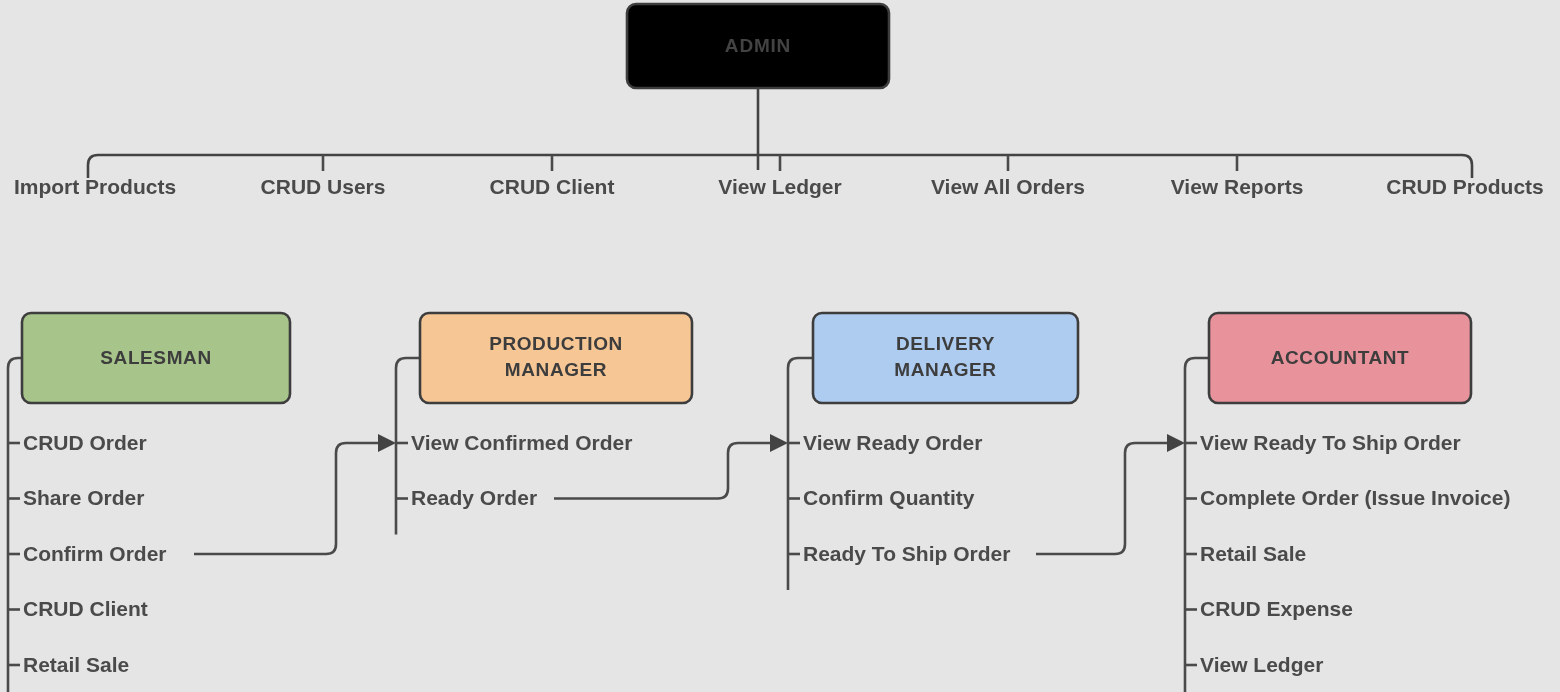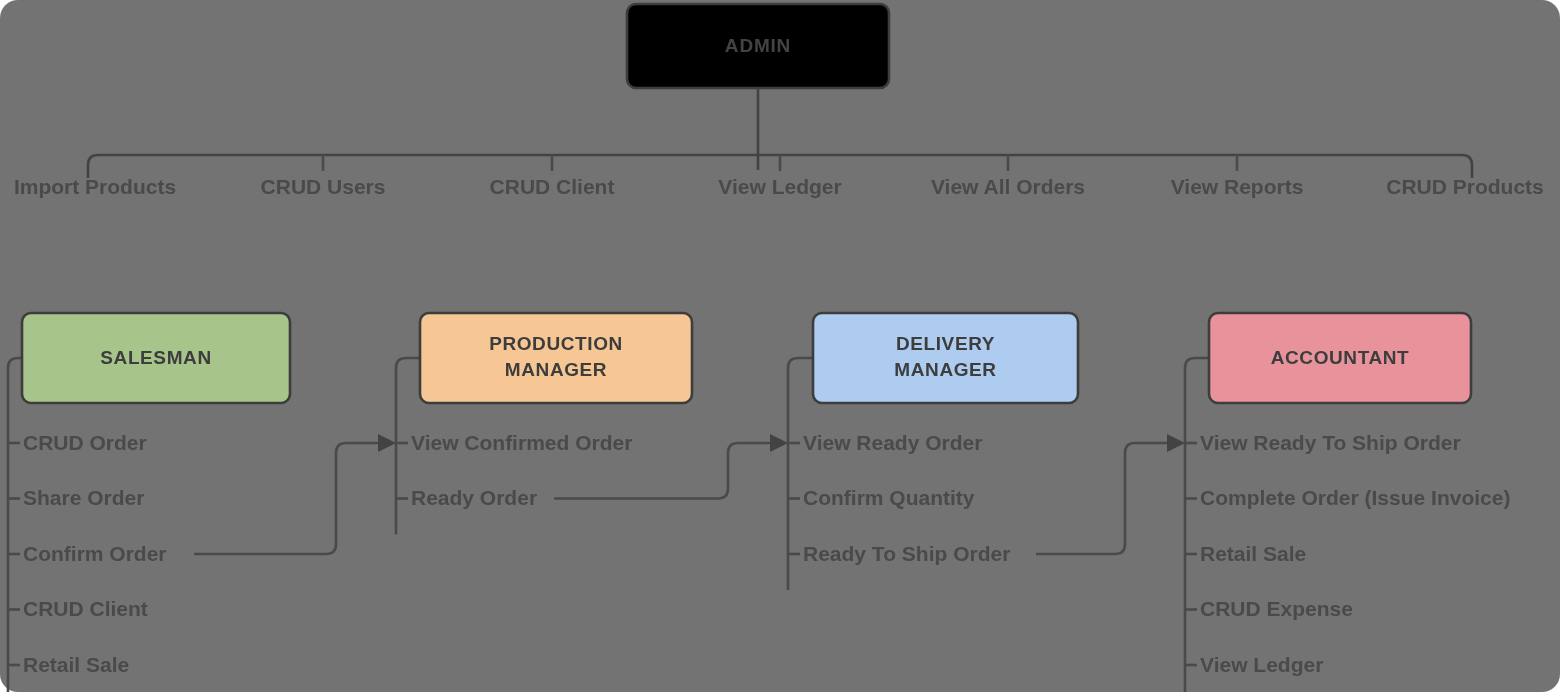--- a/index.html
+++ b/index.html
@@ -10,22 +10,21 @@
   body {
     width: 1560px;
     height: 692px;
     overflow: hidden;
     font-family: "Liberation Sans", sans-serif;
   }
   #diagram-root {
     position: relative;
     width: 1560px;
     height: 692px;
-    background: #737373;
-    border-radius: 18px;
+    background: #e5e5e5;
   }
   svg#org-chart {
     display: block;
     width: 1560px;
     height: 692px;
   }
   text {
     font-family: "Liberation Sans", sans-serif;
     dominant-baseline: middle;
   }

